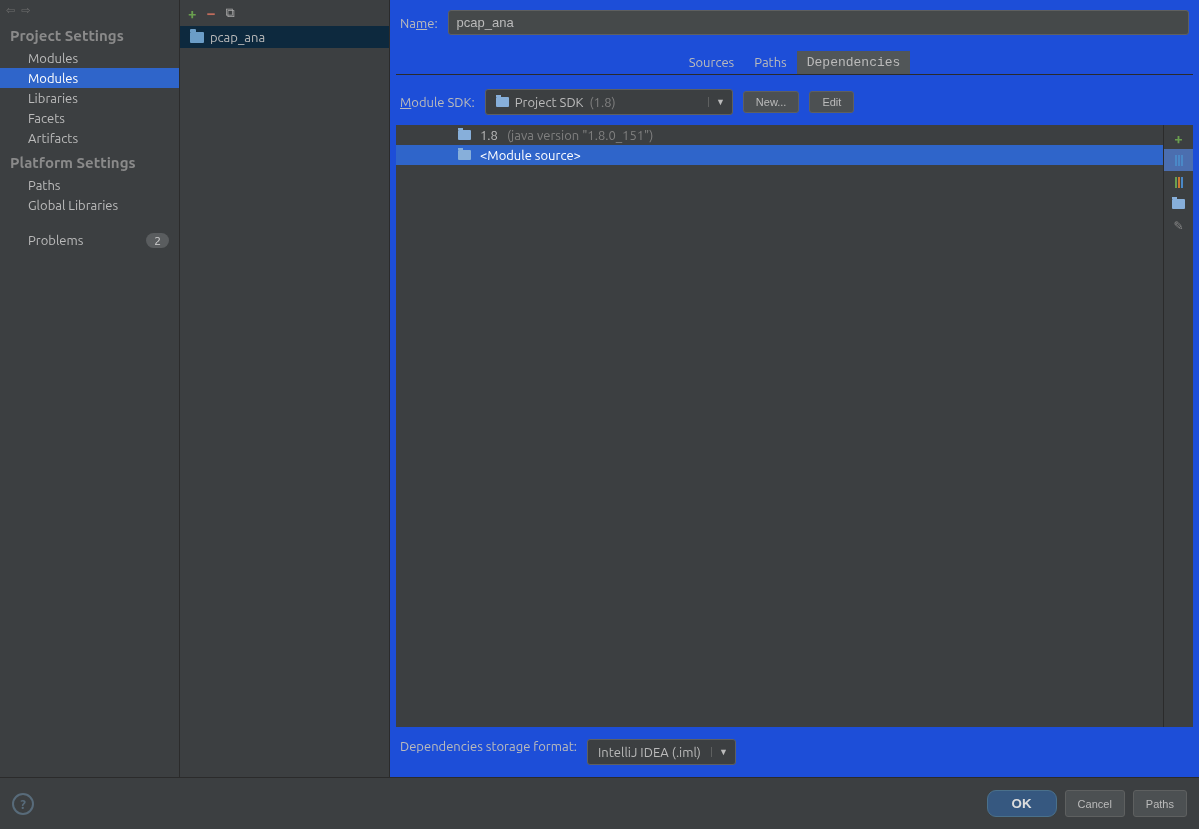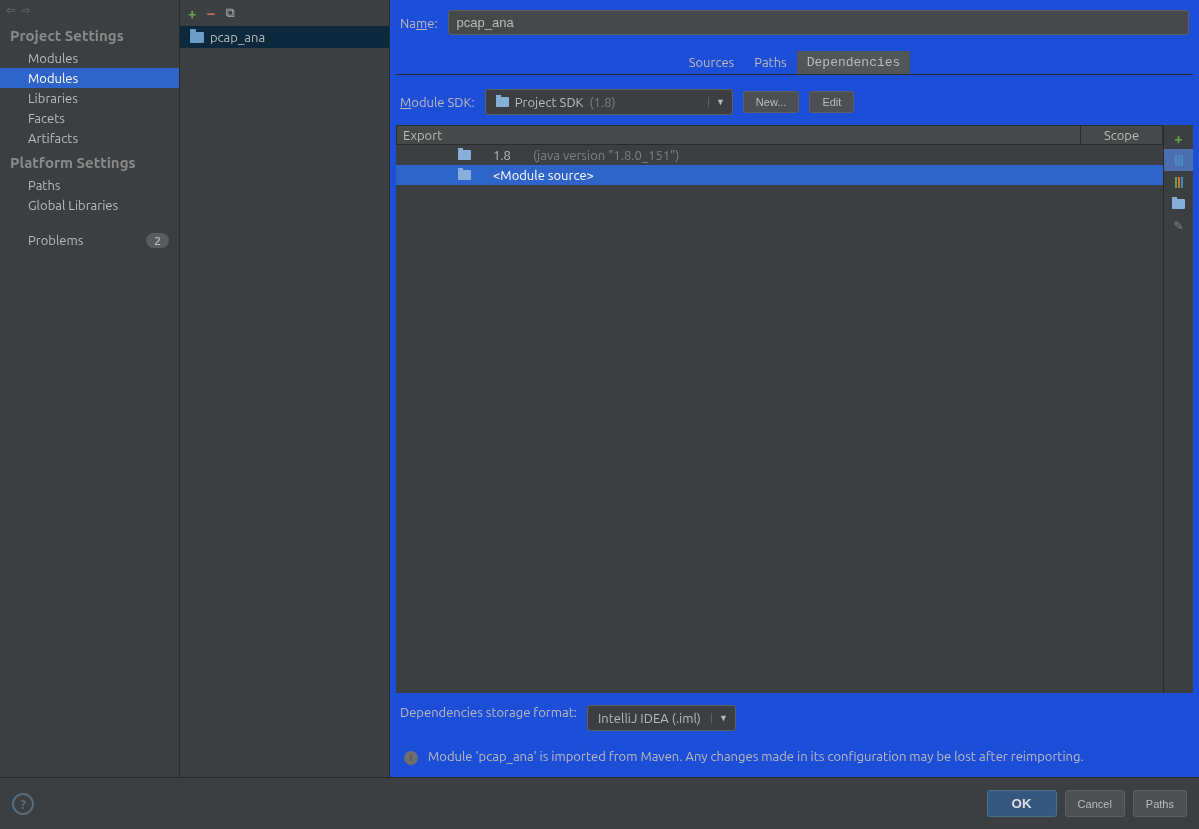--- a/index.html
+++ b/index.html
@@ -204,21 +204,21 @@
   text-align: center;
   padding: 2px 6px;
 }
 .deps-body {
   flex: 1;
   background: #3c3f41;
 }
 .dep-row {
   display: flex;
   align-items: center;
-  gap: 22px;
+  gap: 9px;
   padding: 3px 6px 3px 62px;
   font-size: 13px;
   text-align: center;
 }
 .dep-row.selected {
   background: #2f65ca;
   color: #ffffff;
 }
 .dep-name { color: #bbbbbb; }
 .dep-extra { color: #808080; }
@@ -312,21 +312,21 @@
 }
 .bottom-buttons {
   display: flex;
   gap: 8px;
 }
 .btn-primary {
   background: #365880;
   border: 1px solid #4a708b;
   color: #dddddd;
   padding: 5px 24px;
-  border-radius: 3px;
+  border-radius: 9px;
   cursor: pointer;
   font-weight: bold;
 }
 </style>
 </head>
 <body>
 
 <div class="main-area">
 
   <div class="sidebar-left">
@@ -385,24 +385,20 @@
         </div>
         <div style="flex:1"></div>
         <div class="combo-arrow">▼</div>
       </div>
       <button class="btn">New...</button>
       <button class="btn">Edit</button>
     </div>
 
     <div class="deps-area">
       <div class="deps-table">
-        <div class="deps-header">
-          <div class="col-export">Export</div>
-          <div class="col-scope">Scope</div>
-        </div>
         <div class="deps-body">
           <div class="dep-row">
             <span class="folder-small"></span>
             <span class="dep-name">1.8</span>
             <span class="dep-extra">(java version "1.8.0_151")</span>
           </div>
           <div class="dep-row selected">
             <span class="folder-small"></span>
             <span class="dep-name">&lt;Module source&gt;</span>
           </div>
@@ -434,24 +430,20 @@
     <div class="storage-row">
       <span>Dependencies storage format:</span>
       <div class="combo">
         <div class="combo-content">
           <span class="combo-text">IntelliJ IDEA (.iml)</span>
         </div>
         <div class="combo-arrow">▼</div>
       </div>
     </div>
 
-    <div class="info-row">
-      <div class="info-icon">i</div>
-      <div class="info-text">Module 'pcap_ana' is imported from Maven. Any changes made in its configuration may be lost after reimporting.</div>
-    </div>
   </div>
 </div>
 
 <div class="bottom-bar">
   <div class="help-icon">?</div>
   <div class="bottom-buttons">
     <button class="btn-primary">OK</button>
     <button class="btn">Cancel</button>
     <button class="btn">Paths</button>
   </div>

